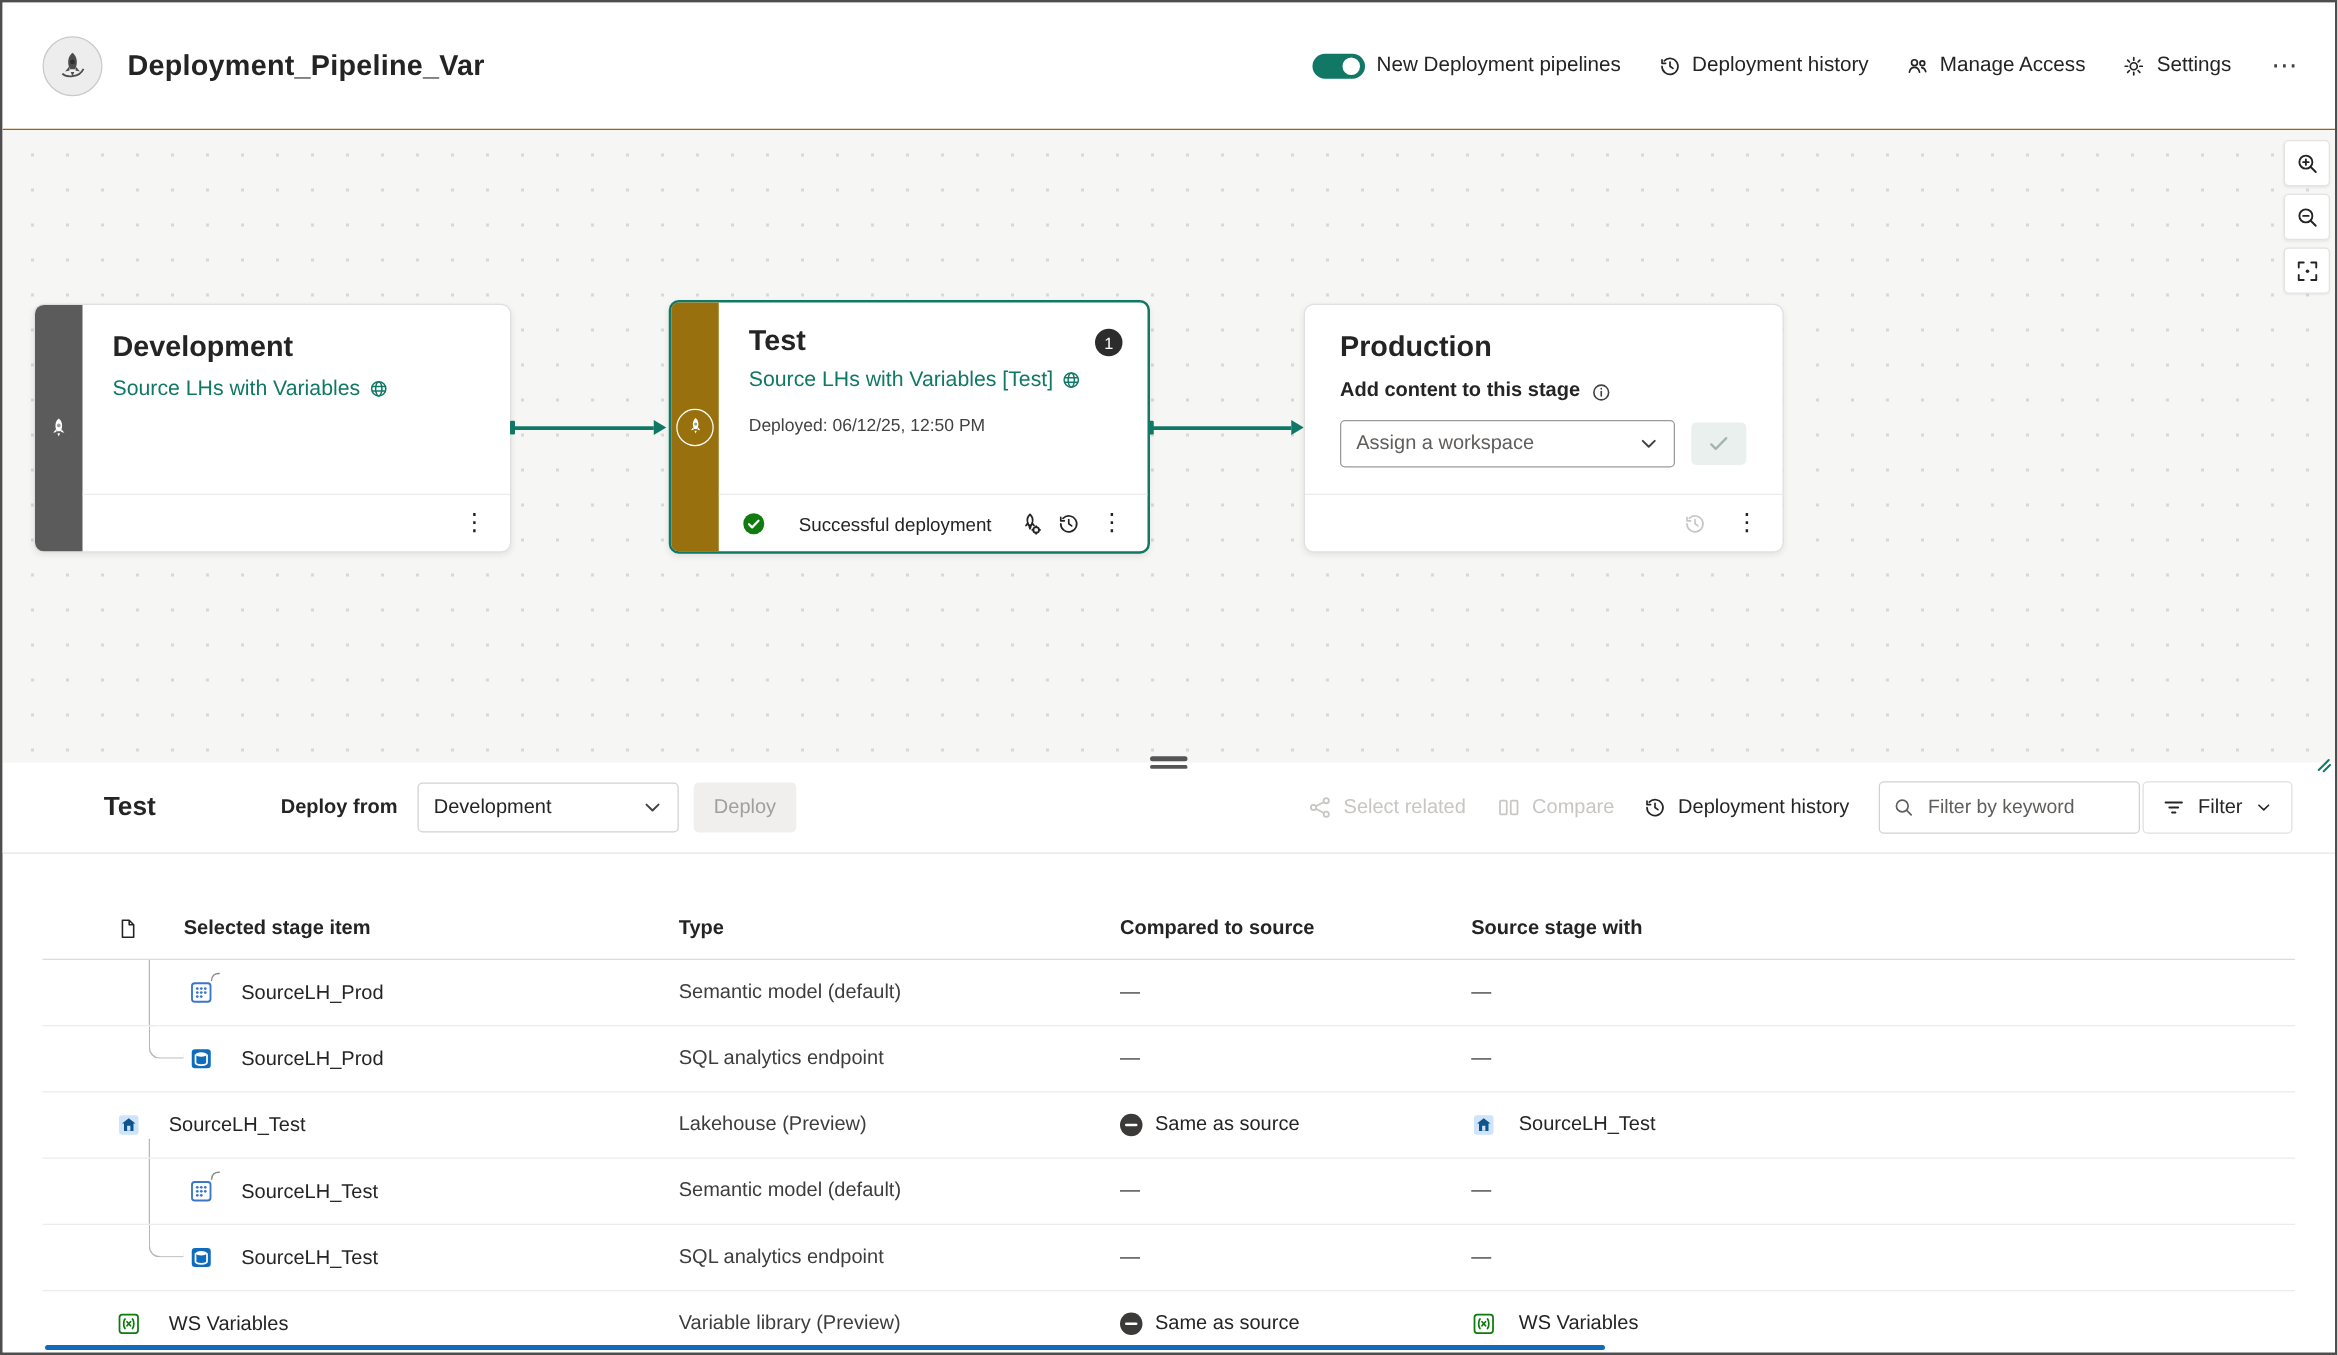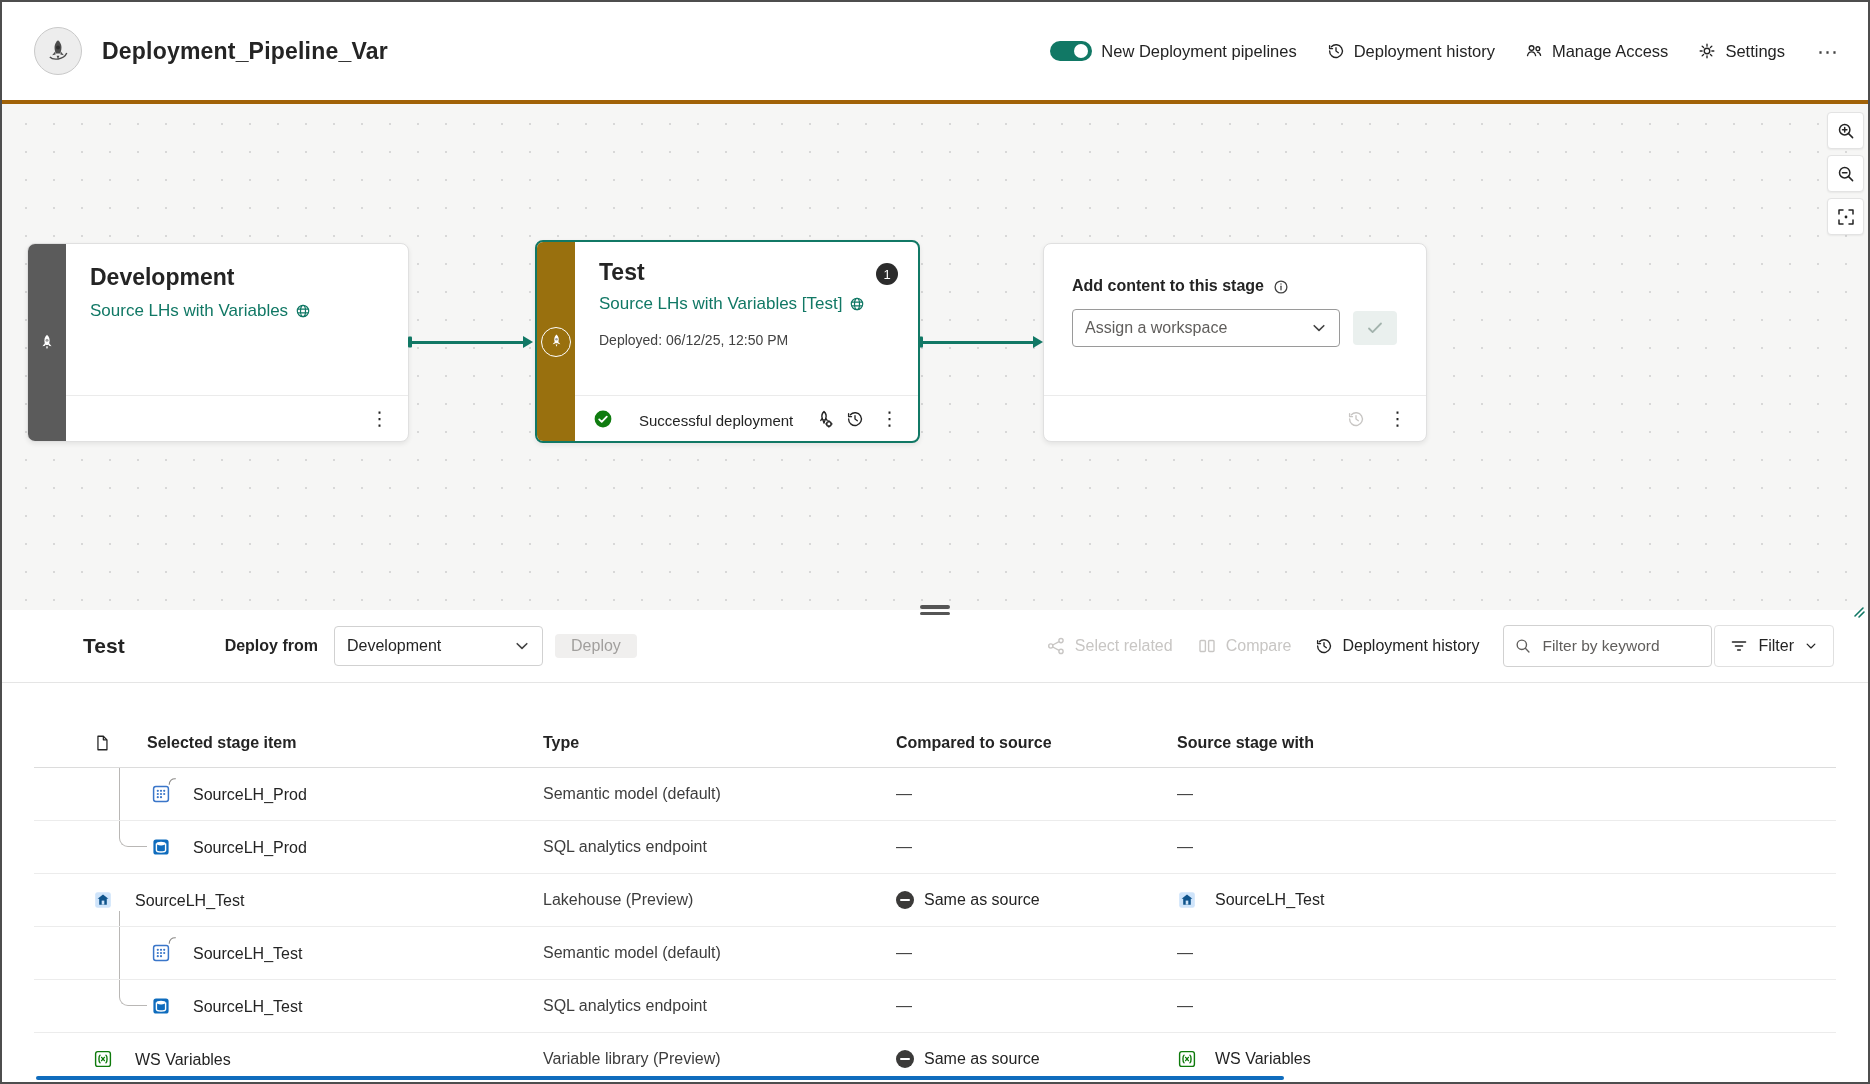--- a/index.html
+++ b/index.html
@@ -1,21 +1,21 @@
 <!DOCTYPE html>
 <html><head>
 <meta charset="utf-8">
 <style>
 *{box-sizing:border-box}
 html,body{margin:0;padding:0}
 body{width:1870px;height:1084px;font-family:"Liberation Sans",sans-serif;color:#242424;background:#fff}
 .window{position:relative;width:1870px;height:1084px;border:2px solid #4e4e4e;background:#fff;overflow:hidden}
 
 
-.topbar{height:102px;display:flex;align-items:center;padding:0 28px 0 32px;border-bottom:4px solid #a16207;background:#fff}
+.topbar{height:102px;display:flex;align-items:center;padding:0 28px 0 32px;border-bottom:1px solid #a16207;background:#fff}
 .logo{width:48px;height:48px;border-radius:50%;background:#ededed;border:1px solid #c9c9c9;display:flex;align-items:center;justify-content:center;color:#4c4c4c;margin-right:20px;flex:0 0 48px}
 .app-title{font-size:23px;font-weight:700;margin:0;letter-spacing:.2px}
 .top-actions{margin-left:auto;display:flex;align-items:center;gap:30px;font-size:16.5px;color:#242424}
 .top-item{display:flex;align-items:center;gap:9px;background:none;border:none;font:inherit;color:#242424;cursor:pointer;padding:0;white-space:nowrap}
 .toggle{width:42px;height:20px;border-radius:10px;background:#117865;position:relative;display:inline-block;flex:0 0 42px}
 .toggle .knob{position:absolute;top:3px;right:4px;width:14px;height:14px;border-radius:50%;background:#fff}
 .more-btn{font-size:21px;color:#424242;background:none;border:none;padding:0 2px;cursor:pointer;line-height:1}
 
 
 .canvas{position:relative;height:506px;background-color:#f6f6f5;background-image:radial-gradient(circle,#d8d8d8 1.3px,transparent 1.5px);background-size:28px 28px;background-position:10px 6px}
@@ -51,21 +51,21 @@
 .zoom-btn{position:absolute;right:4px;width:37px;height:37px;background:#fff;border:1px solid #e3e3e3;border-radius:4px;display:flex;align-items:center;justify-content:center;color:#242424;box-shadow:0 1px 2px rgba(0,0,0,.06);cursor:pointer}
 .divider-handle{position:absolute;left:50%;bottom:-5px;transform:translateX(-50%);display:flex;flex-direction:column;gap:3px;cursor:row-resize;z-index:6}
 .divider-handle span{width:30px;height:3.5px;border-radius:2px;background:#555}
 .corner-resize{position:absolute;right:2px;bottom:-9px;color:#117865;z-index:6}
 
 
 .panel-toolbar{height:72px;display:flex;align-items:center;padding:0 34px;background:#fff}
 .panel-title{font-size:21px;font-weight:700;margin:0 100px 0 47px}
 .deploy-from-label{font-size:16px;font-weight:600;margin-right:16px;white-space:nowrap}
 .deploy-from{width:209px;height:40px;color:#242424;border-color:#d1d1d1}
-.deploy-btn{margin-left:12px;width:82px;height:24px;border:none;border-radius:4px;background:#f0efee;color:#a19f9d;font-size:16px;font-family:inherit;cursor:default}
+.deploy-btn{margin-left:12px;width:82px;height:40px;border:none;border-radius:4px;background:#f0efee;color:#a19f9d;font-size:16px;font-family:inherit;cursor:default}
 .tb-right{margin-left:auto;display:flex;align-items:center;gap:24px}
 .tb-item{display:flex;align-items:center;gap:9px;font-size:16px;background:none;border:none;font-family:inherit;color:#242424;padding:0;cursor:pointer;white-space:nowrap}
 .tb-item.disabled{color:#c8c6c4;cursor:default}
 .searchbox{display:flex;align-items:center;gap:8px;width:209px;height:42px;border:1px solid #d1d1d1;border-radius:4px;padding:0 10px;color:#605e5c;background:#fff}
 .searchbox input{border:none;outline:none;flex:1;font:inherit;font-size:15.5px;color:#a21caf;min-width:0;background:transparent}
 .searchbox input::placeholder{color:#605e5c}
 .filter-btn{display:flex;align-items:center;gap:9px;height:42px;padding:0 14px;border:1px solid #e0e0e0;border-radius:4px;background:#fff;font-size:16px;font-family:inherit;color:#242424;cursor:pointer;margin-left:-22px}
 .toolbar-sep{height:1px;background:#e5e5e5}
 
 
@@ -313,20 +313,21 @@
           </div>
         </div>
       </div>
     </section>
 
     <div class="flow-arrow" style="left:918px;top:237px;width:113px"></div>
 
     <section class="stage-card" style="left:1041px;top:139px;width:384px;height:199px">
       <div class="card-right">
         <div class="card-body" style="padding-left:28px">
+          <h2 class="stage-title" style="margin-bottom:2px">Production</h2>
           <div class="add-label-row">
             <span class="add-label">Add content to this stage</span>
             <svg class="i16" viewBox="0 0 16 16">
                 <use href="#ic-info"></use>
               </svg>
           </div>
           <div class="assign-row">
             <div class="select assign-select">
               <span>Assign a workspace</span>
               <svg class="i20 chev" viewBox="0 0 20 20">

